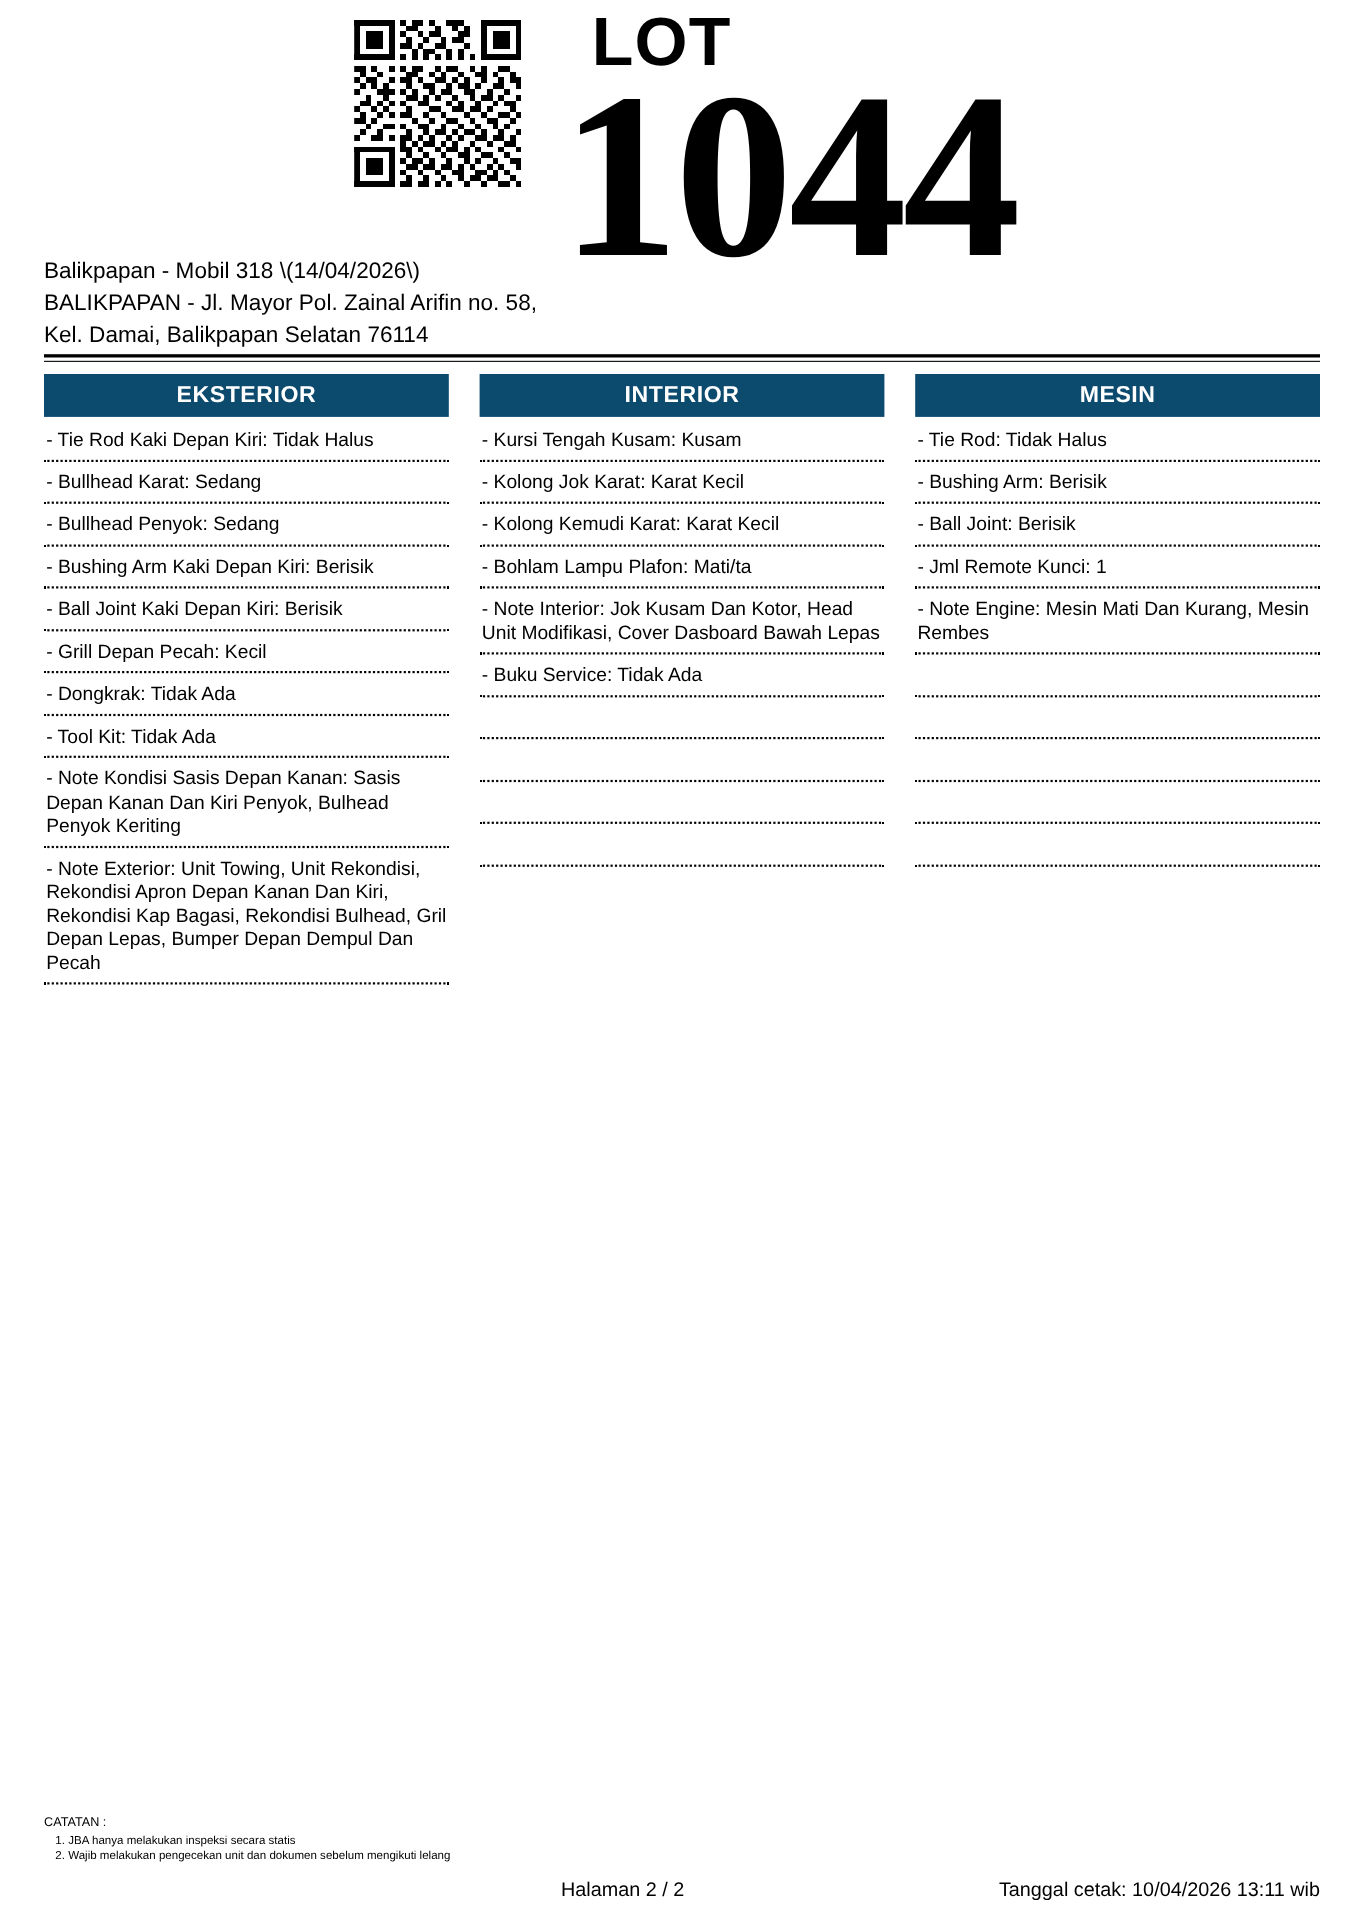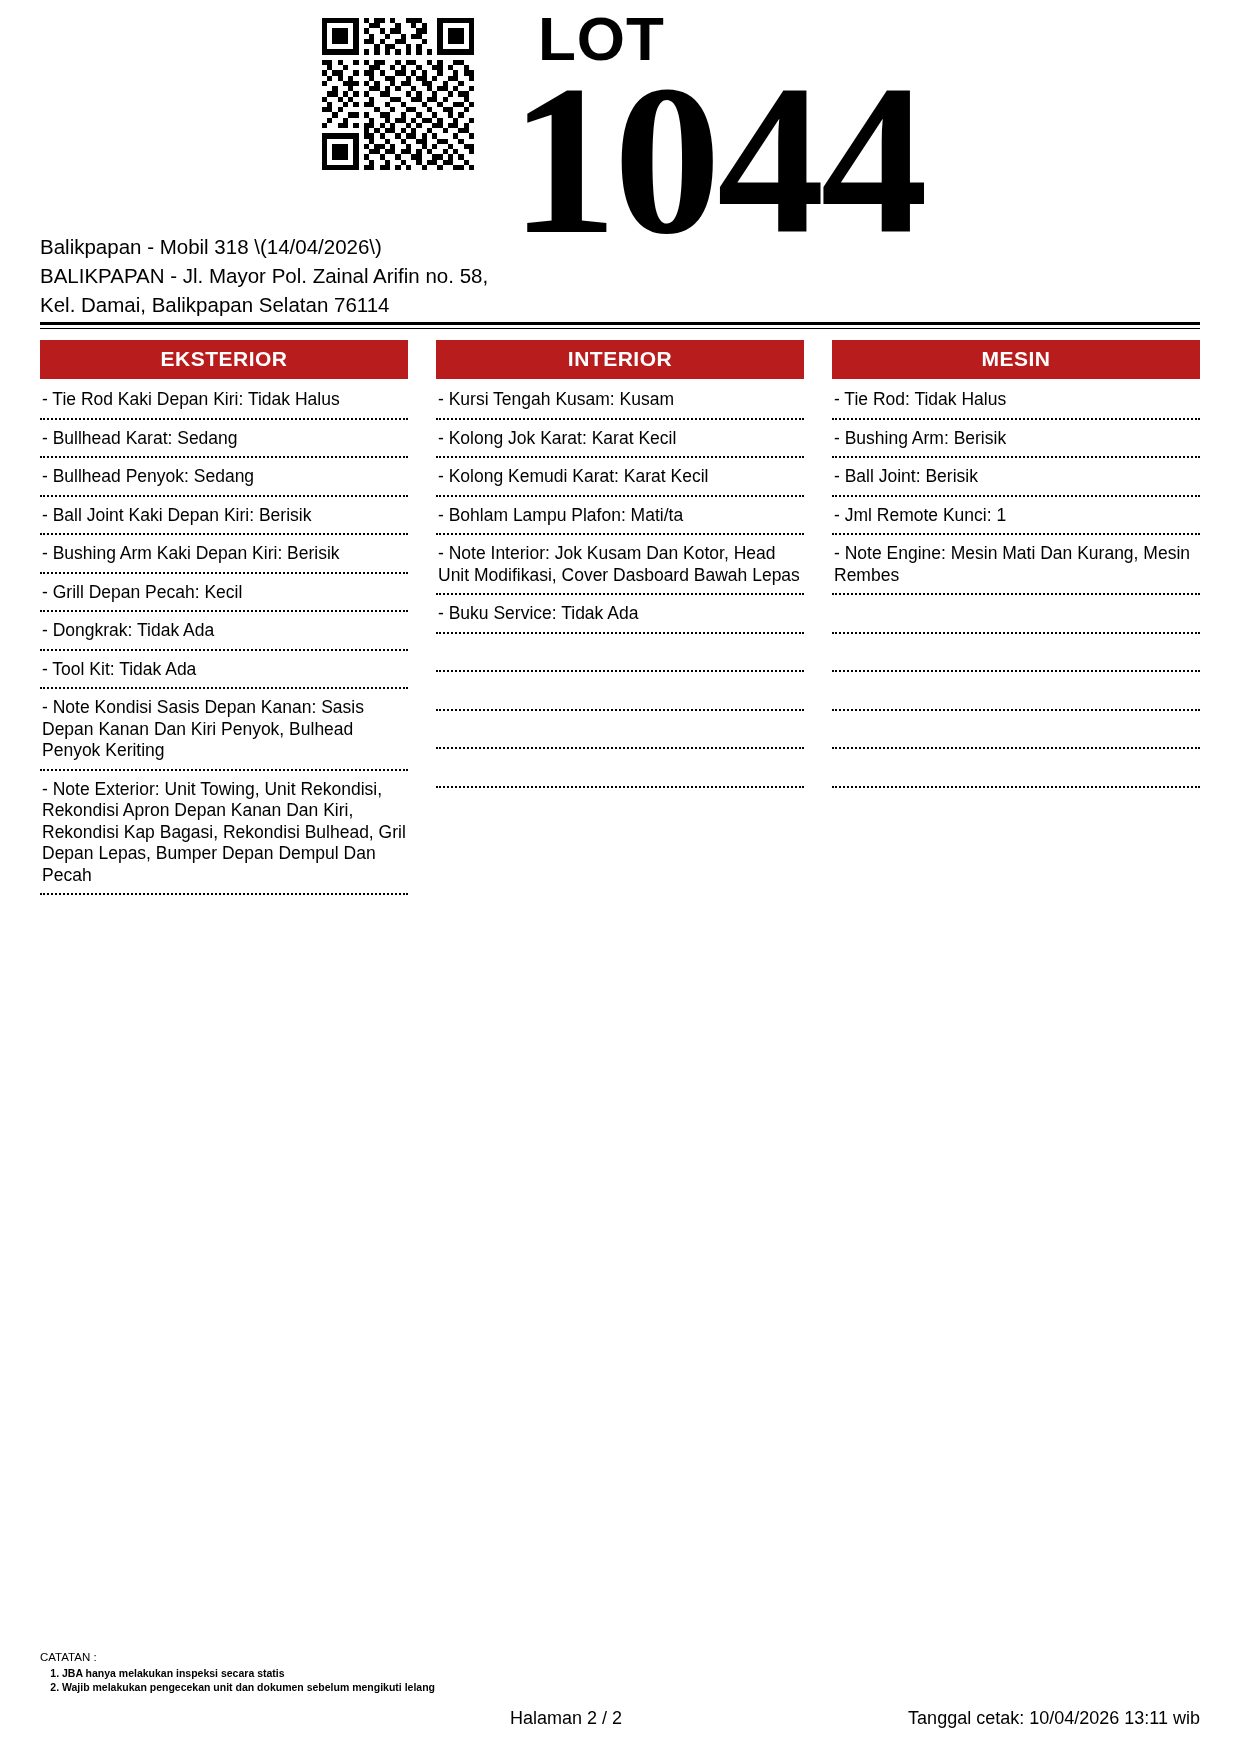--- a/index.html
+++ b/index.html
@@ -90,21 +90,21 @@
     left: 40px;
     top: 340px;
     width: 1160px;
     display: flex;
     gap: 28px;
   }
   .col {
     width: 368px;
   }
   .col-title {
-    background: #b91c1c;
+    background: #0c4a6e;
     color: #fff;
     text-align: center;
     font-weight: bold;
     font-size: 21px;
     letter-spacing: 0.5px;
     padding: 7px 0 8px 0;
   }
   .items {
     margin-top: 2px;
   }
@@ -125,21 +125,20 @@
     position: absolute;
     left: 40px;
     top: 1650px;
     font-size: 11px;
     line-height: 15px;
   }
   .footer-note .title { font-size: 11.5px; }
   .footer-note ol {
     margin: 1px 0 0 0;
     padding-left: 22px;
-    font-weight: bold;
   }
   .footer-note li { font-size: 10.5px; line-height: 14px; }
 
   .footer-bottom {
     position: absolute;
     left: 40px;
     right: 40px;
     top: 1708px;
     display: flex;
     justify-content: space-between;
@@ -427,22 +426,22 @@
   </div>
 
   <div class="columns">
 
     <div class="col">
       <div class="col-title">EKSTERIOR</div>
       <div class="items">
         <div class="item">- Tie Rod Kaki Depan Kiri: Tidak Halus</div>
         <div class="item">- Bullhead Karat: Sedang</div>
         <div class="item">- Bullhead Penyok: Sedang</div>
+        <div class="item">- Bushing Arm Kaki Depan Kiri: Berisik</div>
         <div class="item">- Ball Joint Kaki Depan Kiri: Berisik</div>
-        <div class="item">- Bushing Arm Kaki Depan Kiri: Berisik</div>
         <div class="item">- Grill Depan Pecah: Kecil</div>
         <div class="item">- Dongkrak: Tidak Ada</div>
         <div class="item">- Tool Kit: Tidak Ada</div>
         <div class="item">- Note Kondisi Sasis Depan Kanan: Sasis Depan Kanan Dan Kiri Penyok, Bulhead Penyok Keriting</div>
         <div class="item">- Note Exterior: Unit Towing, Unit Rekondisi, Rekondisi Apron Depan Kanan Dan Kiri, Rekondisi Kap Bagasi, Rekondisi Bulhead, Gril Depan Lepas, Bumper Depan Dempul Dan Pecah</div>
       </div>
     </div>
 
     <div class="col">
       <div class="col-title">INTERIOR</div>

